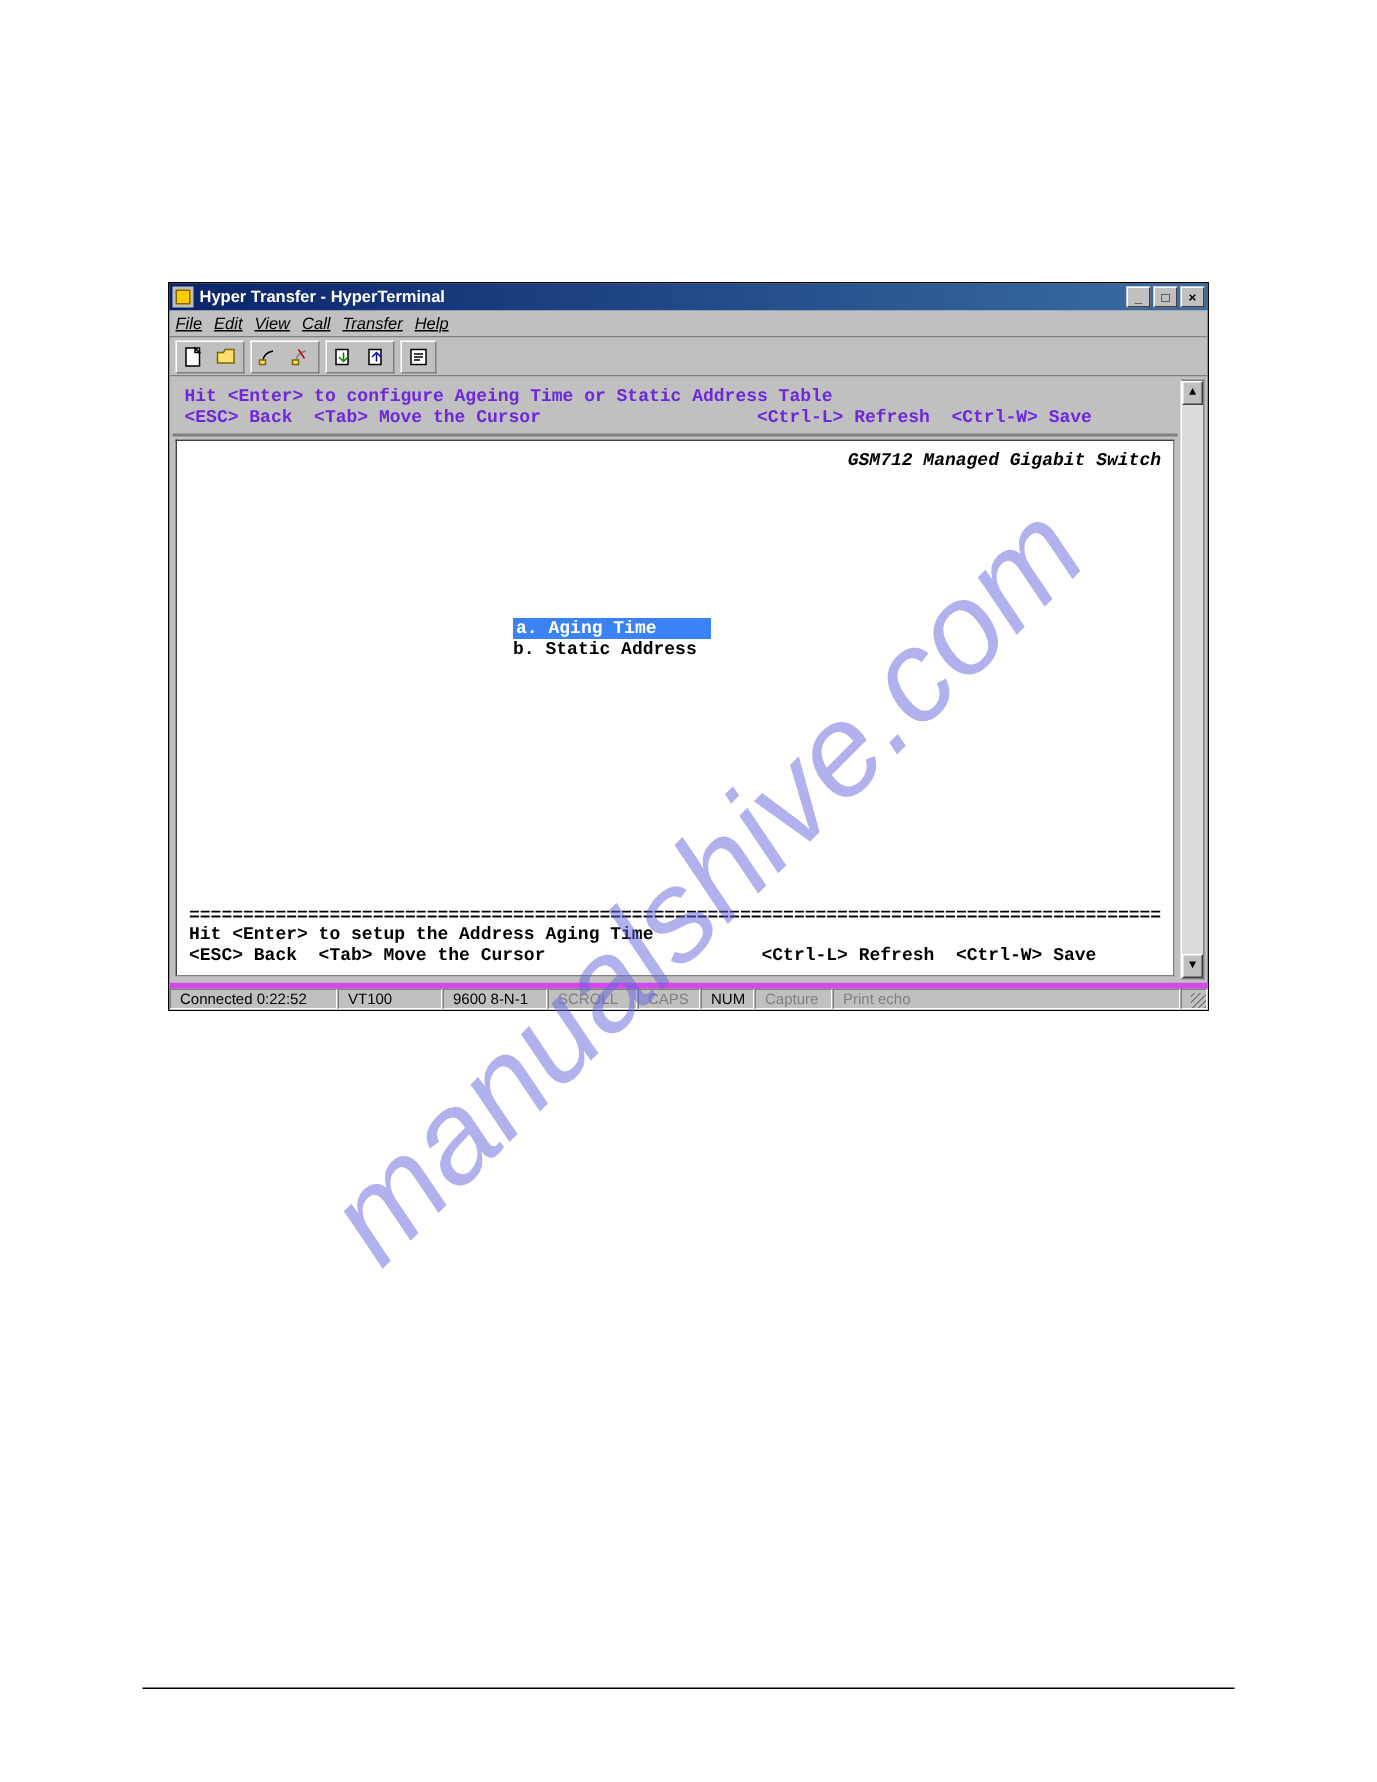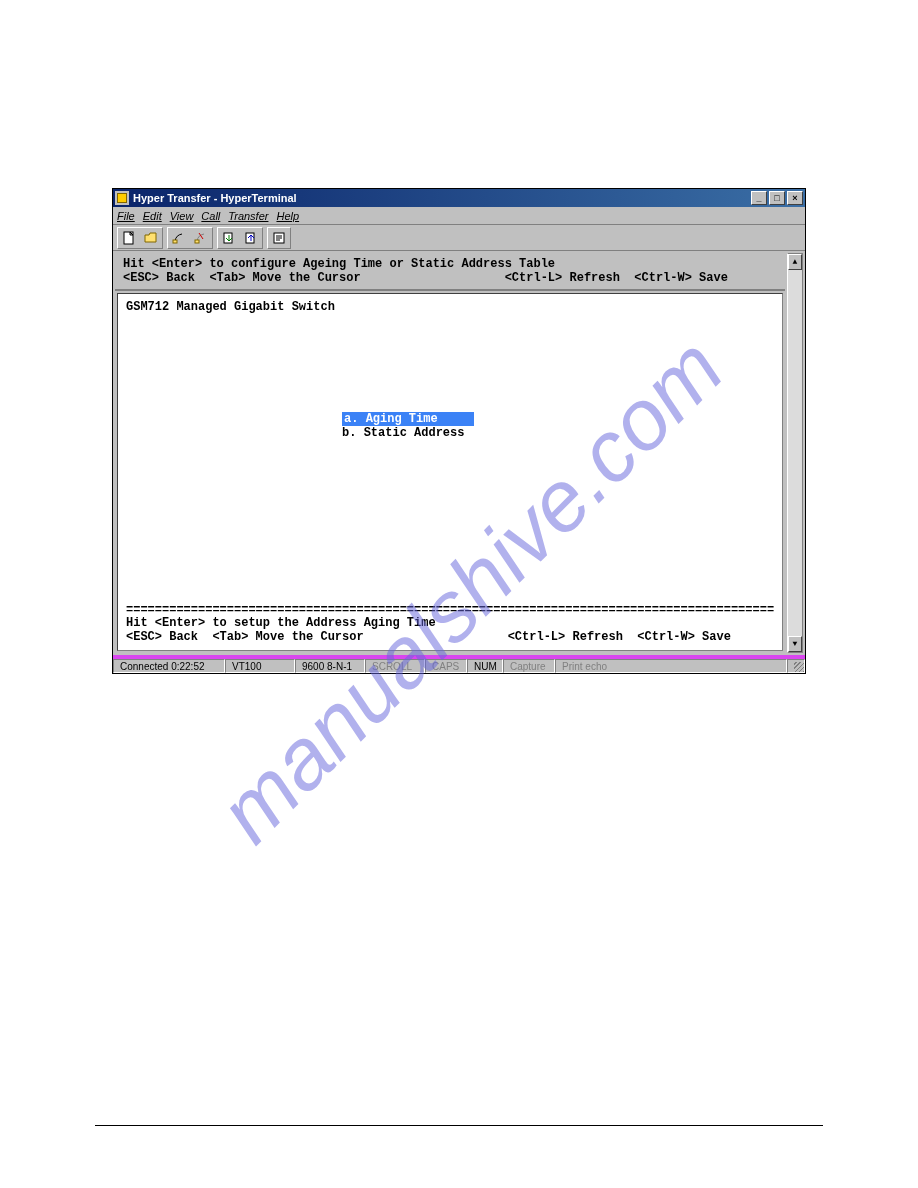--- a/index.html
+++ b/index.html
@@ -155,21 +155,21 @@
     padding: 0;
   }
   .term-top {
     background: #c0c0c0;
     padding: 4px 8px;
     font-family: "Courier New", monospace;
     font-size: 12px;
     font-weight: bold;
     line-height: 14px;
     white-space: pre;
-    color: #000000;
+    color: #6d28d9;
     border-bottom: 2px solid #808080;
   }
   .term-main-frame {
     border: 1px solid #808080;
     border-top-color: #404040;
     border-left-color: #404040;
     margin: 2px;
     background: #fff;
   }
   .term-body {
@@ -243,21 +243,21 @@
     right: 95px;
     bottom: 56px;
     border-top: 1px solid #000;
     padding-top: 6px;
     display: flex;
     justify-content: space-between;
     font-family: "Times New Roman", serif;
     font-size: 13px;
     color: #000;
   }
-  .ctr { text-align: left; display: block; }
+  .ctr { text-align: right; display: block; font-style: italic; }
 </style>
 </head>
 <body>
 
 <div class="page">
 
   <div class="watermark">manualshive.com</div>
 
   <div class="app-window">
 

